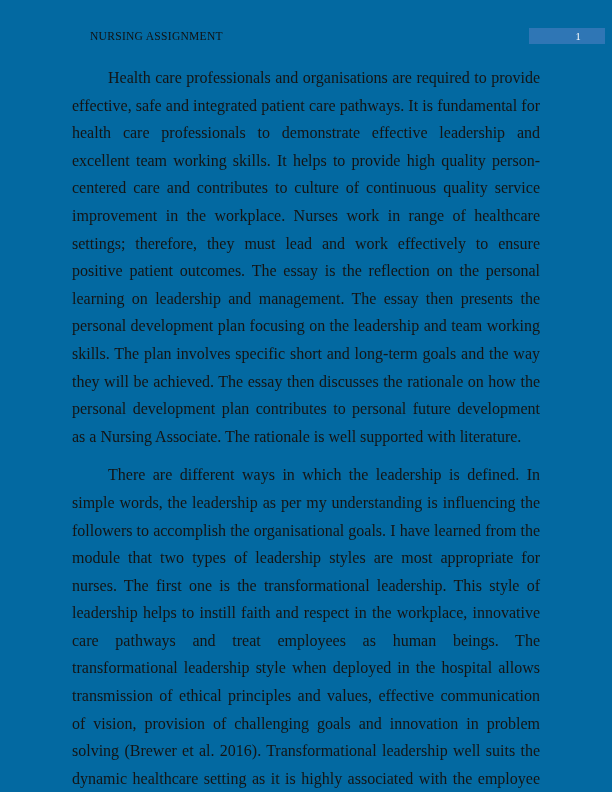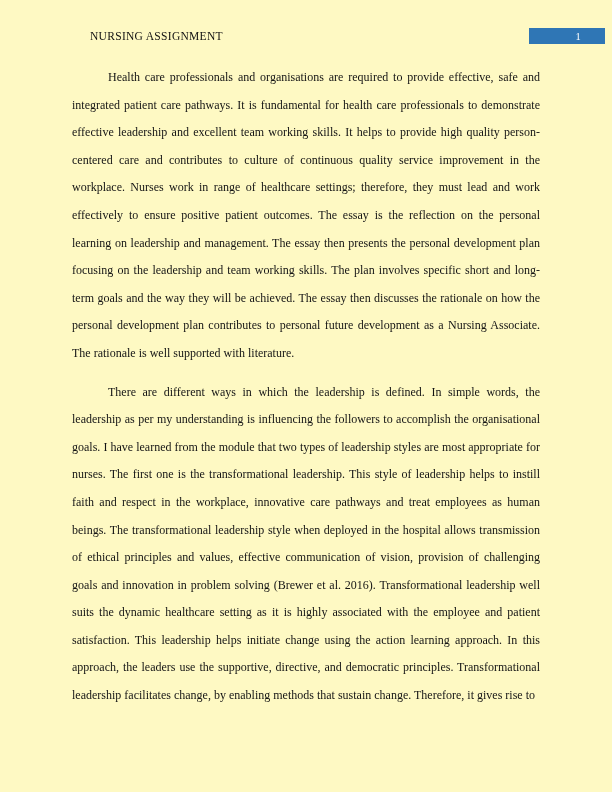--- a/index.html
+++ b/index.html
@@ -4,21 +4,21 @@
 <style>
   html, body {
     margin: 0;
     padding: 0;
     background: #e8e8e8;
   }
   .page {
     width: 612px;
     height: 792px;
     margin: 0 auto;
-    background: #fef9c3;
+    background: #0369a1;
     position: relative;
     box-sizing: border-box;
     font-family: "Liberation Serif", serif;
     overflow: hidden;
   }
   .page-header {
     position: absolute;
     top: 27px;
     left: 90px;
     right: 7px;
@@ -46,21 +46,21 @@
     font-family: "Liberation Serif", serif;
   }
   .document-body {
     position: absolute;
     top: 64px;
     left: 72px;
     width: 468px;
   }
   .document-body p {
     margin: 0 0 11px 0;
-    font-size: 12px;
+    font-size: 16px;
     line-height: 27.6px;
     text-align: justify;
     text-indent: 36px;
     color: #141414;
   }
 </style>
 </head>
 <body>
 
 <div class="page">

